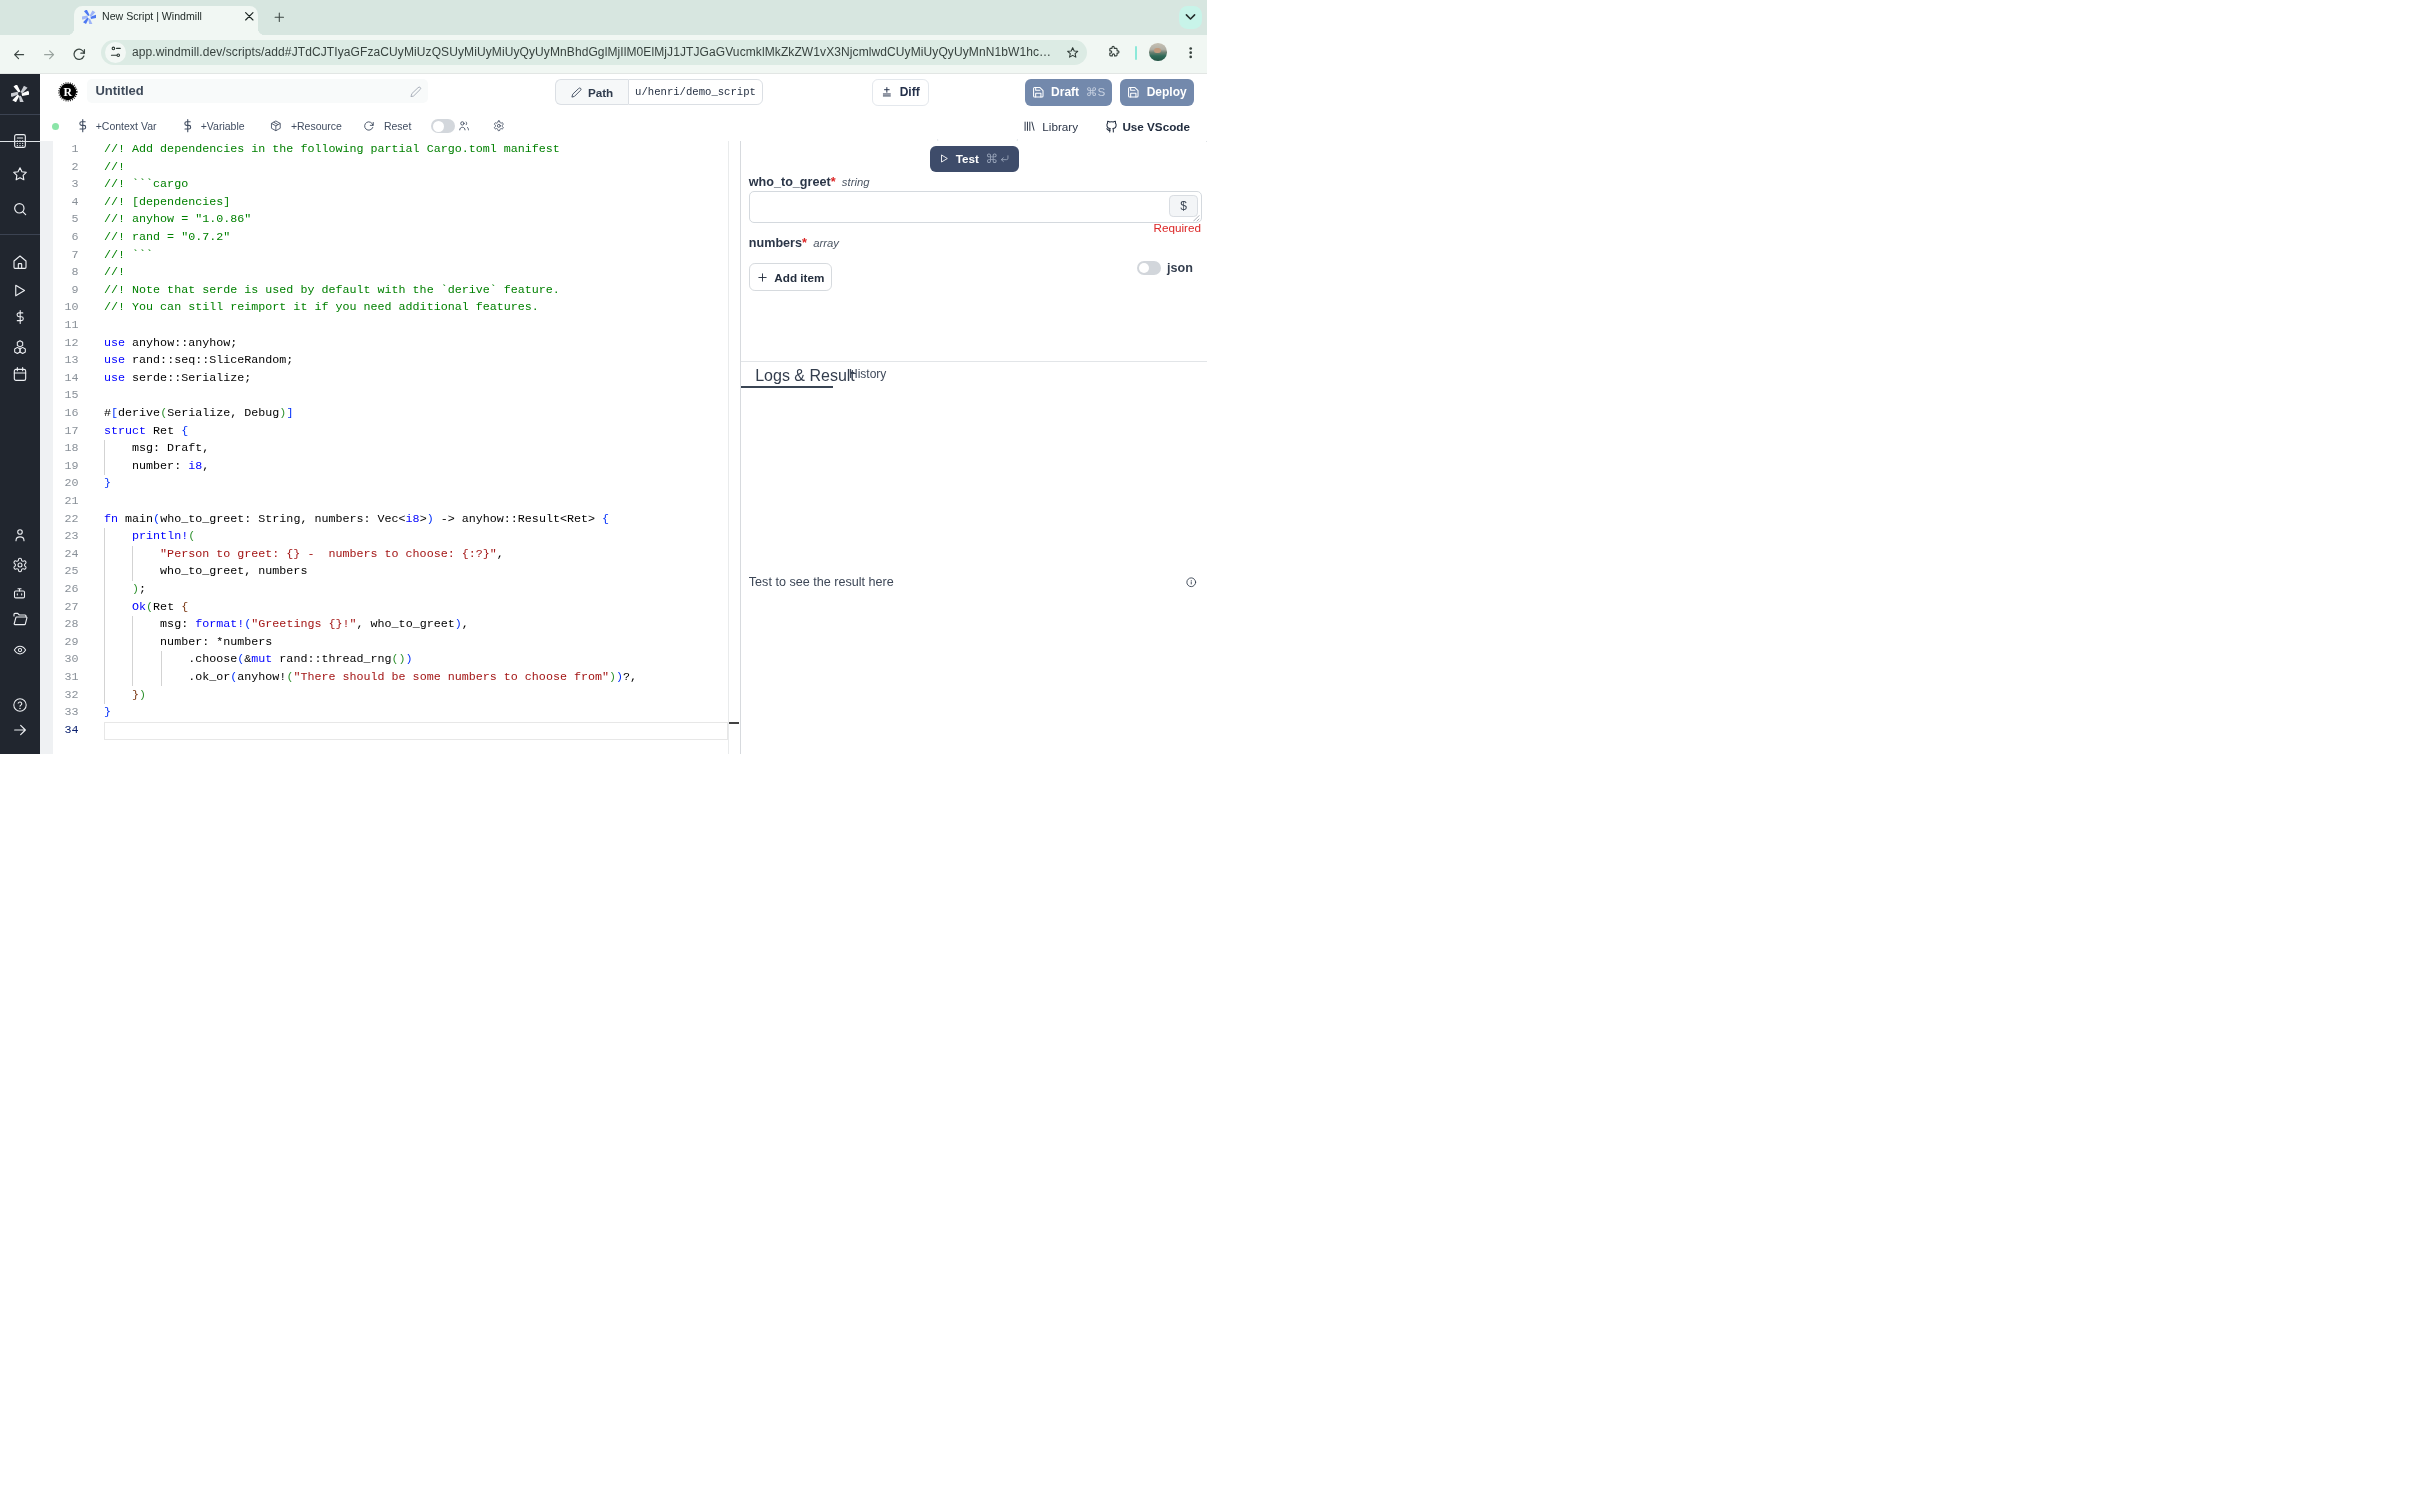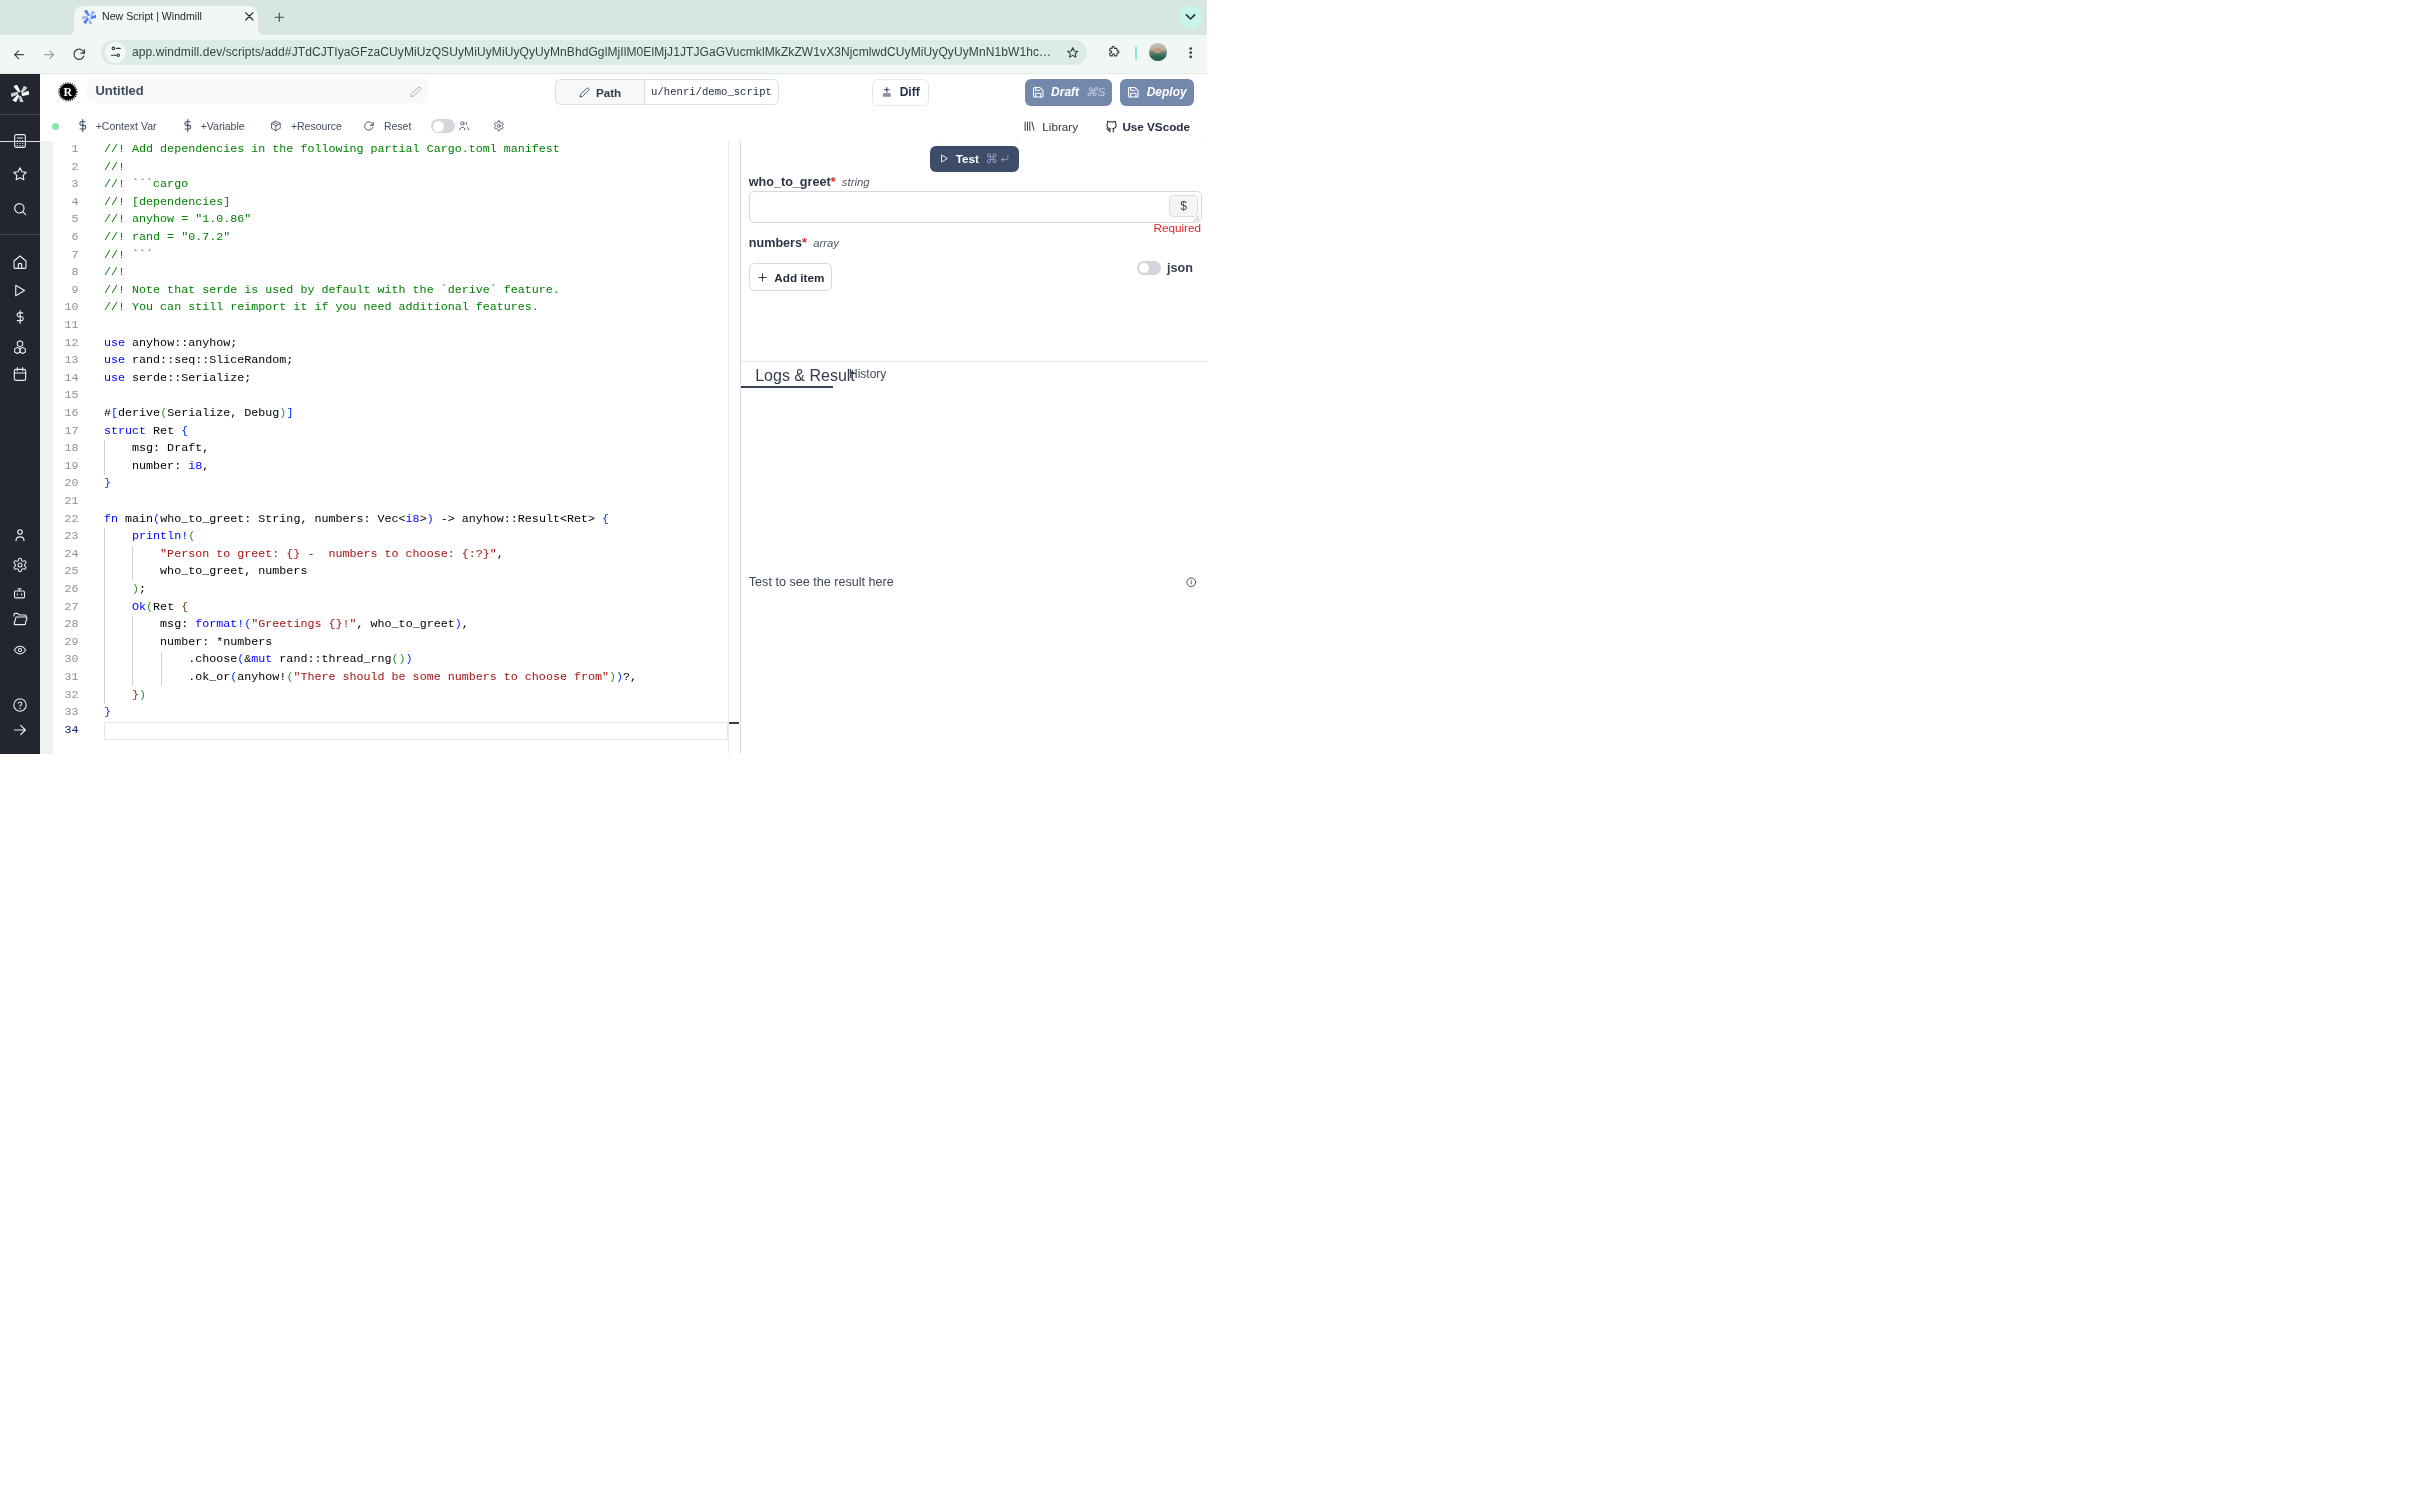--- a/index.html
+++ b/index.html
@@ -20,21 +20,21 @@
   
   #app { position:absolute; left:0; top:73px; width:1207px; height:681px; background:#fff; }
   #sidebar { position:absolute; left:0; top:0; width:40px; height:681px; background:#21262f; }
   .sep { position:absolute; left:0; width:40px; height:0.8px; background:#3c4352; }
   .sicon { position:absolute; left:12px; color:#eceef2; }
 
   
   #untitled { position:absolute; left:87px; top:6.3px; width:341px; height:24px; background:#f8fafa; border-radius:5px; }
   .hbtn { position:absolute; top:5.7px; height:27px; border:0.8px solid #e4e8ed; border-radius:5.9px; background:#fff;
           display:flex; align-items:center; justify-content:center; gap:6.7px; font-size:12px; font-weight:700; color:#24304a; }
-  .hbtn.dark { background:#7389ac; border:none; color:#fff;font-style:italic; }
+  .hbtn.dark { background:#7389ac; border:none; color:#fff; }
 
   
   #tbar { position:absolute; left:40px; top:40px; width:1167px; height:26px; background:#fff; }
   #tbardiv { position:absolute; left:0; top:68px; width:1207px; height:0.8px; background:#dfe3e7; }
   .titem { position:absolute; top:0; height:26px; display:flex; align-items:center; gap:9.2px; color:#414d61; font-size:10.5px; font-weight:500; }
 
   
   #editor { position:absolute; left:40px; top:68px; width:700px; height:613px; background:#fff; }
   #gstrip { position:absolute; left:0; top:0; width:13px; height:613px; background:#eff1f3; }
   .ln { position:absolute; left:4.6px; width:34px; text-align:right; font-family:"Liberation Mono",monospace; font-size:11.7px; line-height:17.6px; color:#8a9199; }
@@ -203,21 +203,21 @@
     </g>
     <text x="12" y="16.8" text-anchor="middle" font-family="Liberation Serif,serif" font-size="14.5" font-weight="bold" fill="#fff">R</text>
   </svg>
   <div id="untitled">
     <div class="abs" style="left:8.4px;top:4.2px;font-size:13px;font-weight:600;color:#3f4a5a;">Untitled</div>
     <svg class="abs" style="left:323px;top:6.3px" width="11.7" height="11.7" viewBox="0 0 24 24" fill="none" stroke="#a7aeb8" stroke-width="2" stroke-linecap="round" stroke-linejoin="round">
         <path d="M17 3a2.8 2.8 0 1 1 4 4L7.5 20.5 2 22l1.5-5.5Z"></path>
       </svg>
   </div>
   <div class="abs" style="left:555px;top:6.1px;height:26px;display:flex;">
-    <div style="height:100%;border:0.8px solid #dbdfe4;border-right:none;border-radius:5.9px 0 0 5.9px;background:#f6f8f9;display:flex;align-items:center;padding:0 23px;gap:5.9px;">
+    <div style="height:100%;border:0.8px solid #dbdfe4;border-right:none;border-radius:5.9px 0 0 5.9px;background:#f6f8f9;display:flex;align-items:center;padding:0 15px;gap:5.9px;">
       <svg width="11" height="11" viewBox="0 0 24 24" fill="none" stroke="#3e4a5e" stroke-width="2" stroke-linecap="round" stroke-linejoin="round">
           <path d="M17 3a2.8 2.8 0 1 1 4 4L7.5 20.5 2 22l1.5-5.5Z"></path>
         </svg>
       <span style="font-size:11.7px;font-weight:600;color:#303c4e;">Path</span>
     </div>
     <div style="height:100%;border:0.8px solid #dbdfe4;border-radius:0 5.9px 5.9px 0;background:#fff;display:flex;align-items:center;padding:0 5.9px;">
       <span style="font-family:'Liberation Mono',monospace;font-size:10.6px;color:#263143;">u/henri/demo_script</span>
     </div>
   </div>
   <div class="hbtn" style="left:872px;width:57px;">

